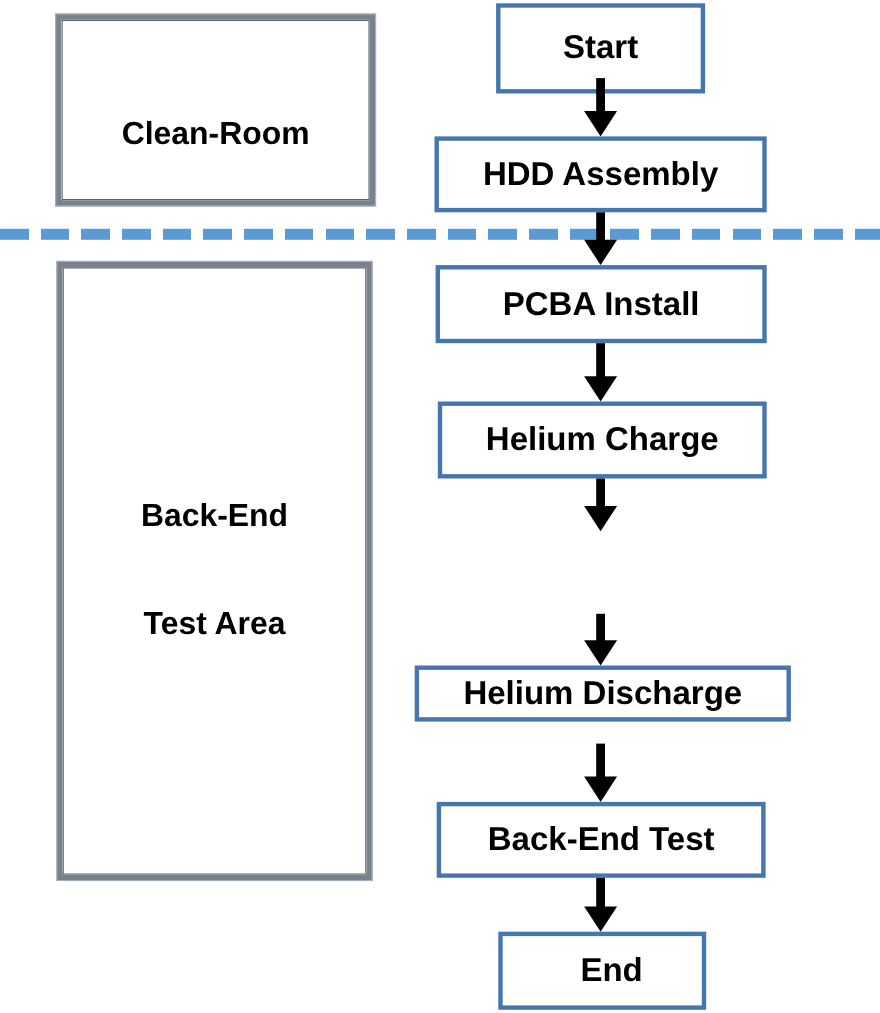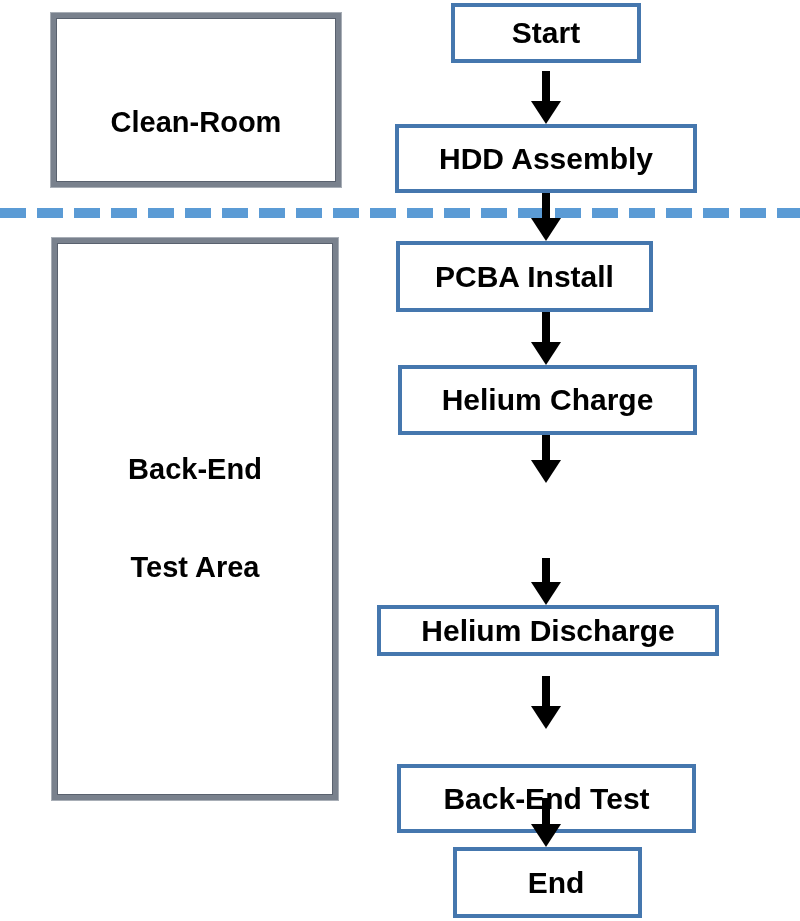--- a/index.html
+++ b/index.html
@@ -50,28 +50,28 @@
   
   .node{
     position:absolute;
     box-sizing:border-box;
     border:4px solid var(--box-border);
     background:#fff;
     display:flex;align-items:center;justify-content:center;
     font-size:30px;font-weight:bold;
     z-index:2;
   }
-  .node-start            {left:451px;top:3px;  width:190px;height:60px;}
+  .node-start            {left:451px;top:3px;  width:190px;height:82px;}
   .node-hdd-assembly     {left:395px;top:124px;width:302px;height:69px;}
-  .node-pcba-install     {left:396px;top:241px;width:257px;height:71px;align-items:center;}
+  .node-pcba-install     {left:396px;top:241px;width:301px;height:71px;align-items:center;}
   .node-helium-charge    {left:398px;top:365px;width:299px;height:70px;}
   .node-s3stw            {left:433px;top:483px;width:227px;height:75px;
                           border-width:6px;border-radius:8px;padding:3px;}
   .node-helium-discharge {left:377px;top:605px;width:342px;height:51px;}
-  .node-back-end-test    {left:397px;top:729px;width:299px;height:69px;margin-top:35px;}
+  .node-back-end-test    {left:397px;top:729px;width:299px;height:69px;}
   .node-end              {left:453px;top:847px;width:189px;height:71px;padding-left:17px;}
   .node-s3stw .hl-inner{
     flex:1;height:100%;
     box-sizing:border-box;
     background:var(--highlight-fill);
     border:2px solid var(--highlight-inner-border);
     display:flex;align-items:center;justify-content:center;
   }
 
   

